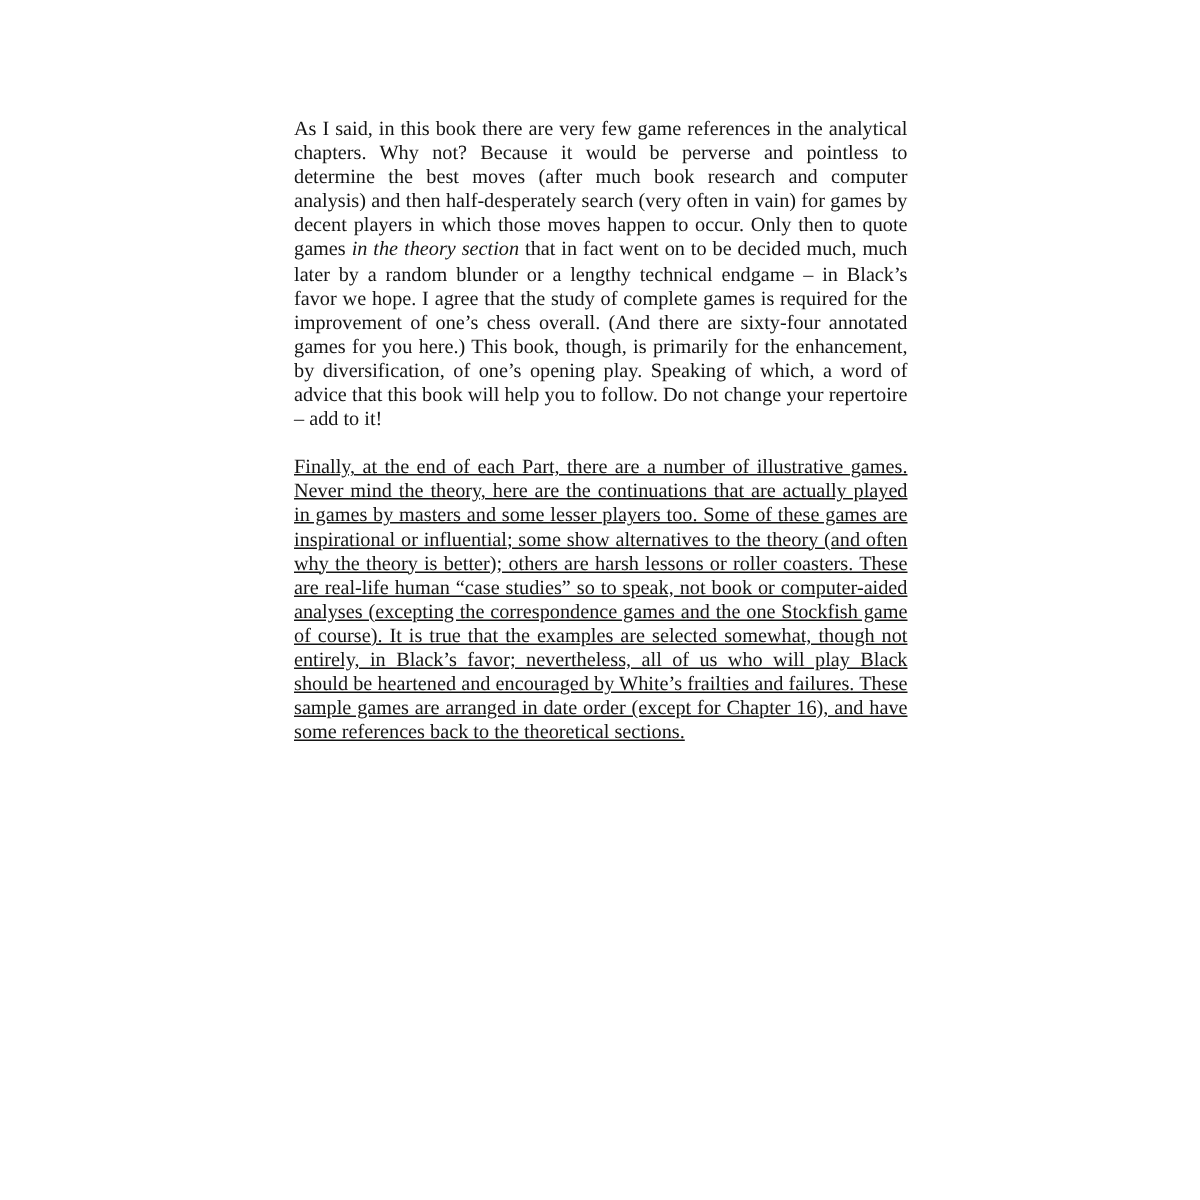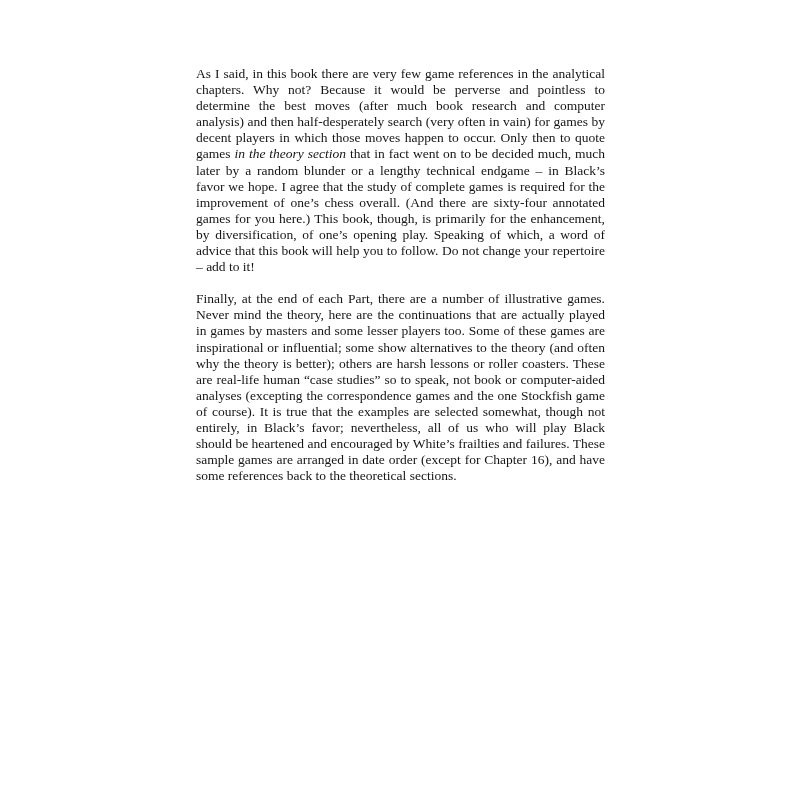--- a/index.html
+++ b/index.html
@@ -25,24 +25,25 @@
     left: 196px;
     top: 66px;
     width: 409px;
     font-size: 13.5px;
     line-height: 16.1px;
     text-align: justify;
     text-justify: inter-word;
     color: #151515;
   }
   .text-block p {
-    margin: 0 0 16px 0;
+    margin: 12px 0 16px 0;
   }
   .text-block p:last-child {
     margin-bottom: 0;
+    text-decoration: underline;
   }
   .text-block em {
     font-style: italic;
   }
   .page-number {
     position: absolute;
     top: 755px;
     left: 0;
     width: 800px;
     text-align: center;

